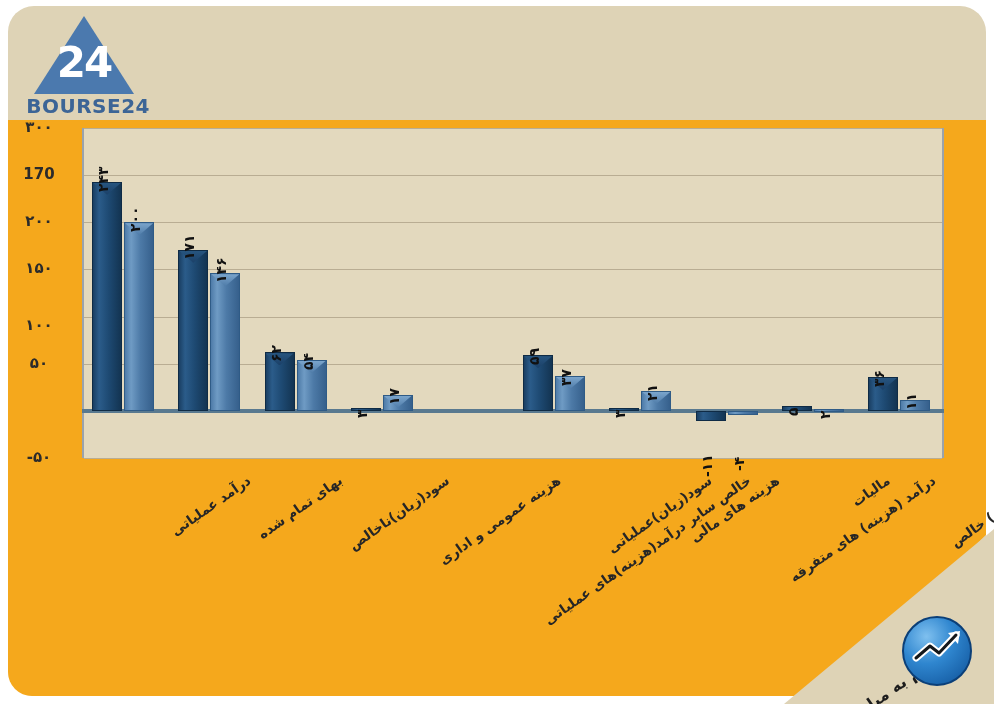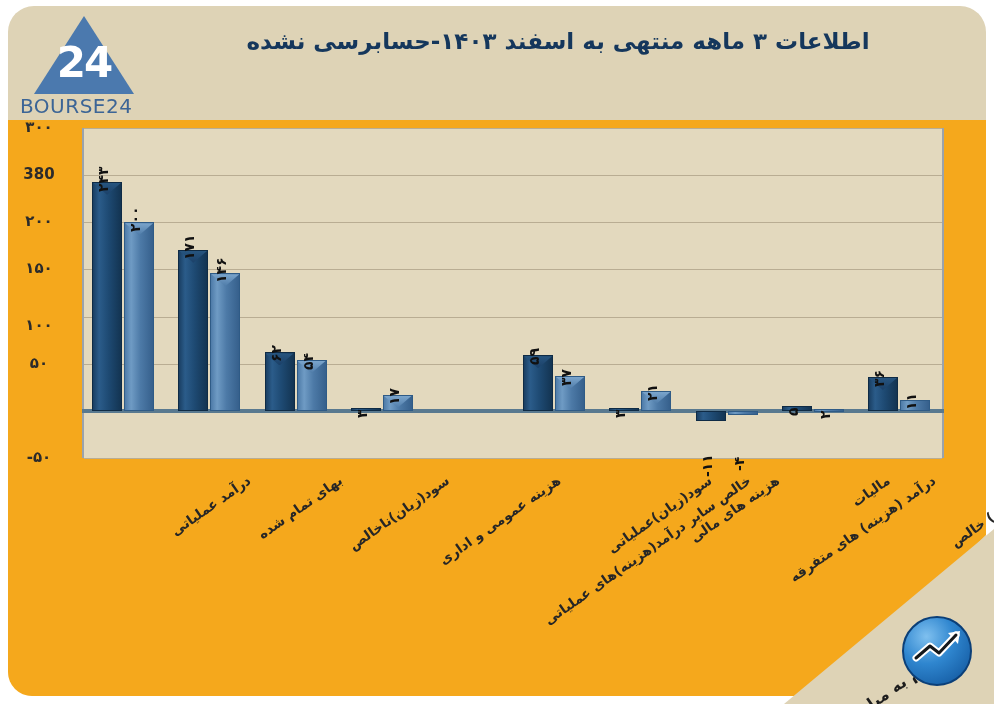--- a/index.html
+++ b/index.html
@@ -65,24 +65,24 @@
     font-weight: 700;
     color: #ffffff;
     letter-spacing: -2px;
     line-height: 46px;
   }
   .logo-word {
     position: absolute;
     left: 0;
     top: 80px;
     width: 130px;
-    text-align: left;
+    text-align: right;
     font-family: "DejaVu Sans", sans-serif;
     font-size: 20px;
-    font-weight: 400;
+    font-weight: 700;
     color: #3c6596;
     letter-spacing: 0.5px;
   }
 
   .title-main {
     position: absolute;
     left: 150px;
     top: 22px;
     width: 800px;
     text-align: center;
@@ -255,29 +255,28 @@
 <div id="stage">
 
   <div class="card-beige"></div>
 
   <div class="header">
     <div class="logo-block">
       <div class="logo-tri"></div>
       <div class="logo-24">24</div>
       <div class="logo-word">BOURSE24</div>
     </div>
-    <div class="title-main">اطلاعات ۳ ماهه منتهی به اسفند ۱۴۰۳-حسابرسی نشده</div>
   </div>
 
   <div class="panel-orange"></div>
   <div class="corner-wedge"></div>
 
   <div id="yticks">
       <div class="ytick" style="top: 118px;"><span>۳۰۰</span></div>
-      <div class="ytick" style="top: 165.143px;"><span>380</span></div>
+      <div class="ytick" style="top: 165.143px;"><span>170</span></div>
       <div class="ytick" style="top: 212.286px;"><span>۲۰۰</span></div>
       <div class="ytick" style="top: 259.429px; text-decoration: underline;"><span>۱۵۰</span></div>
       <div class="ytick" style="top: 316px;"><span>۱۰۰</span></div>
       <div class="ytick" style="top: 353.714px;"><span>۵۰</span></div>
       <div class="ytick" style="top: 448px;"><span>-۵۰</span></div>
     </div>
 
   <div class="plot">
     <div id="grid">
         <div class="gridline" style="top: 0px;"></div>

